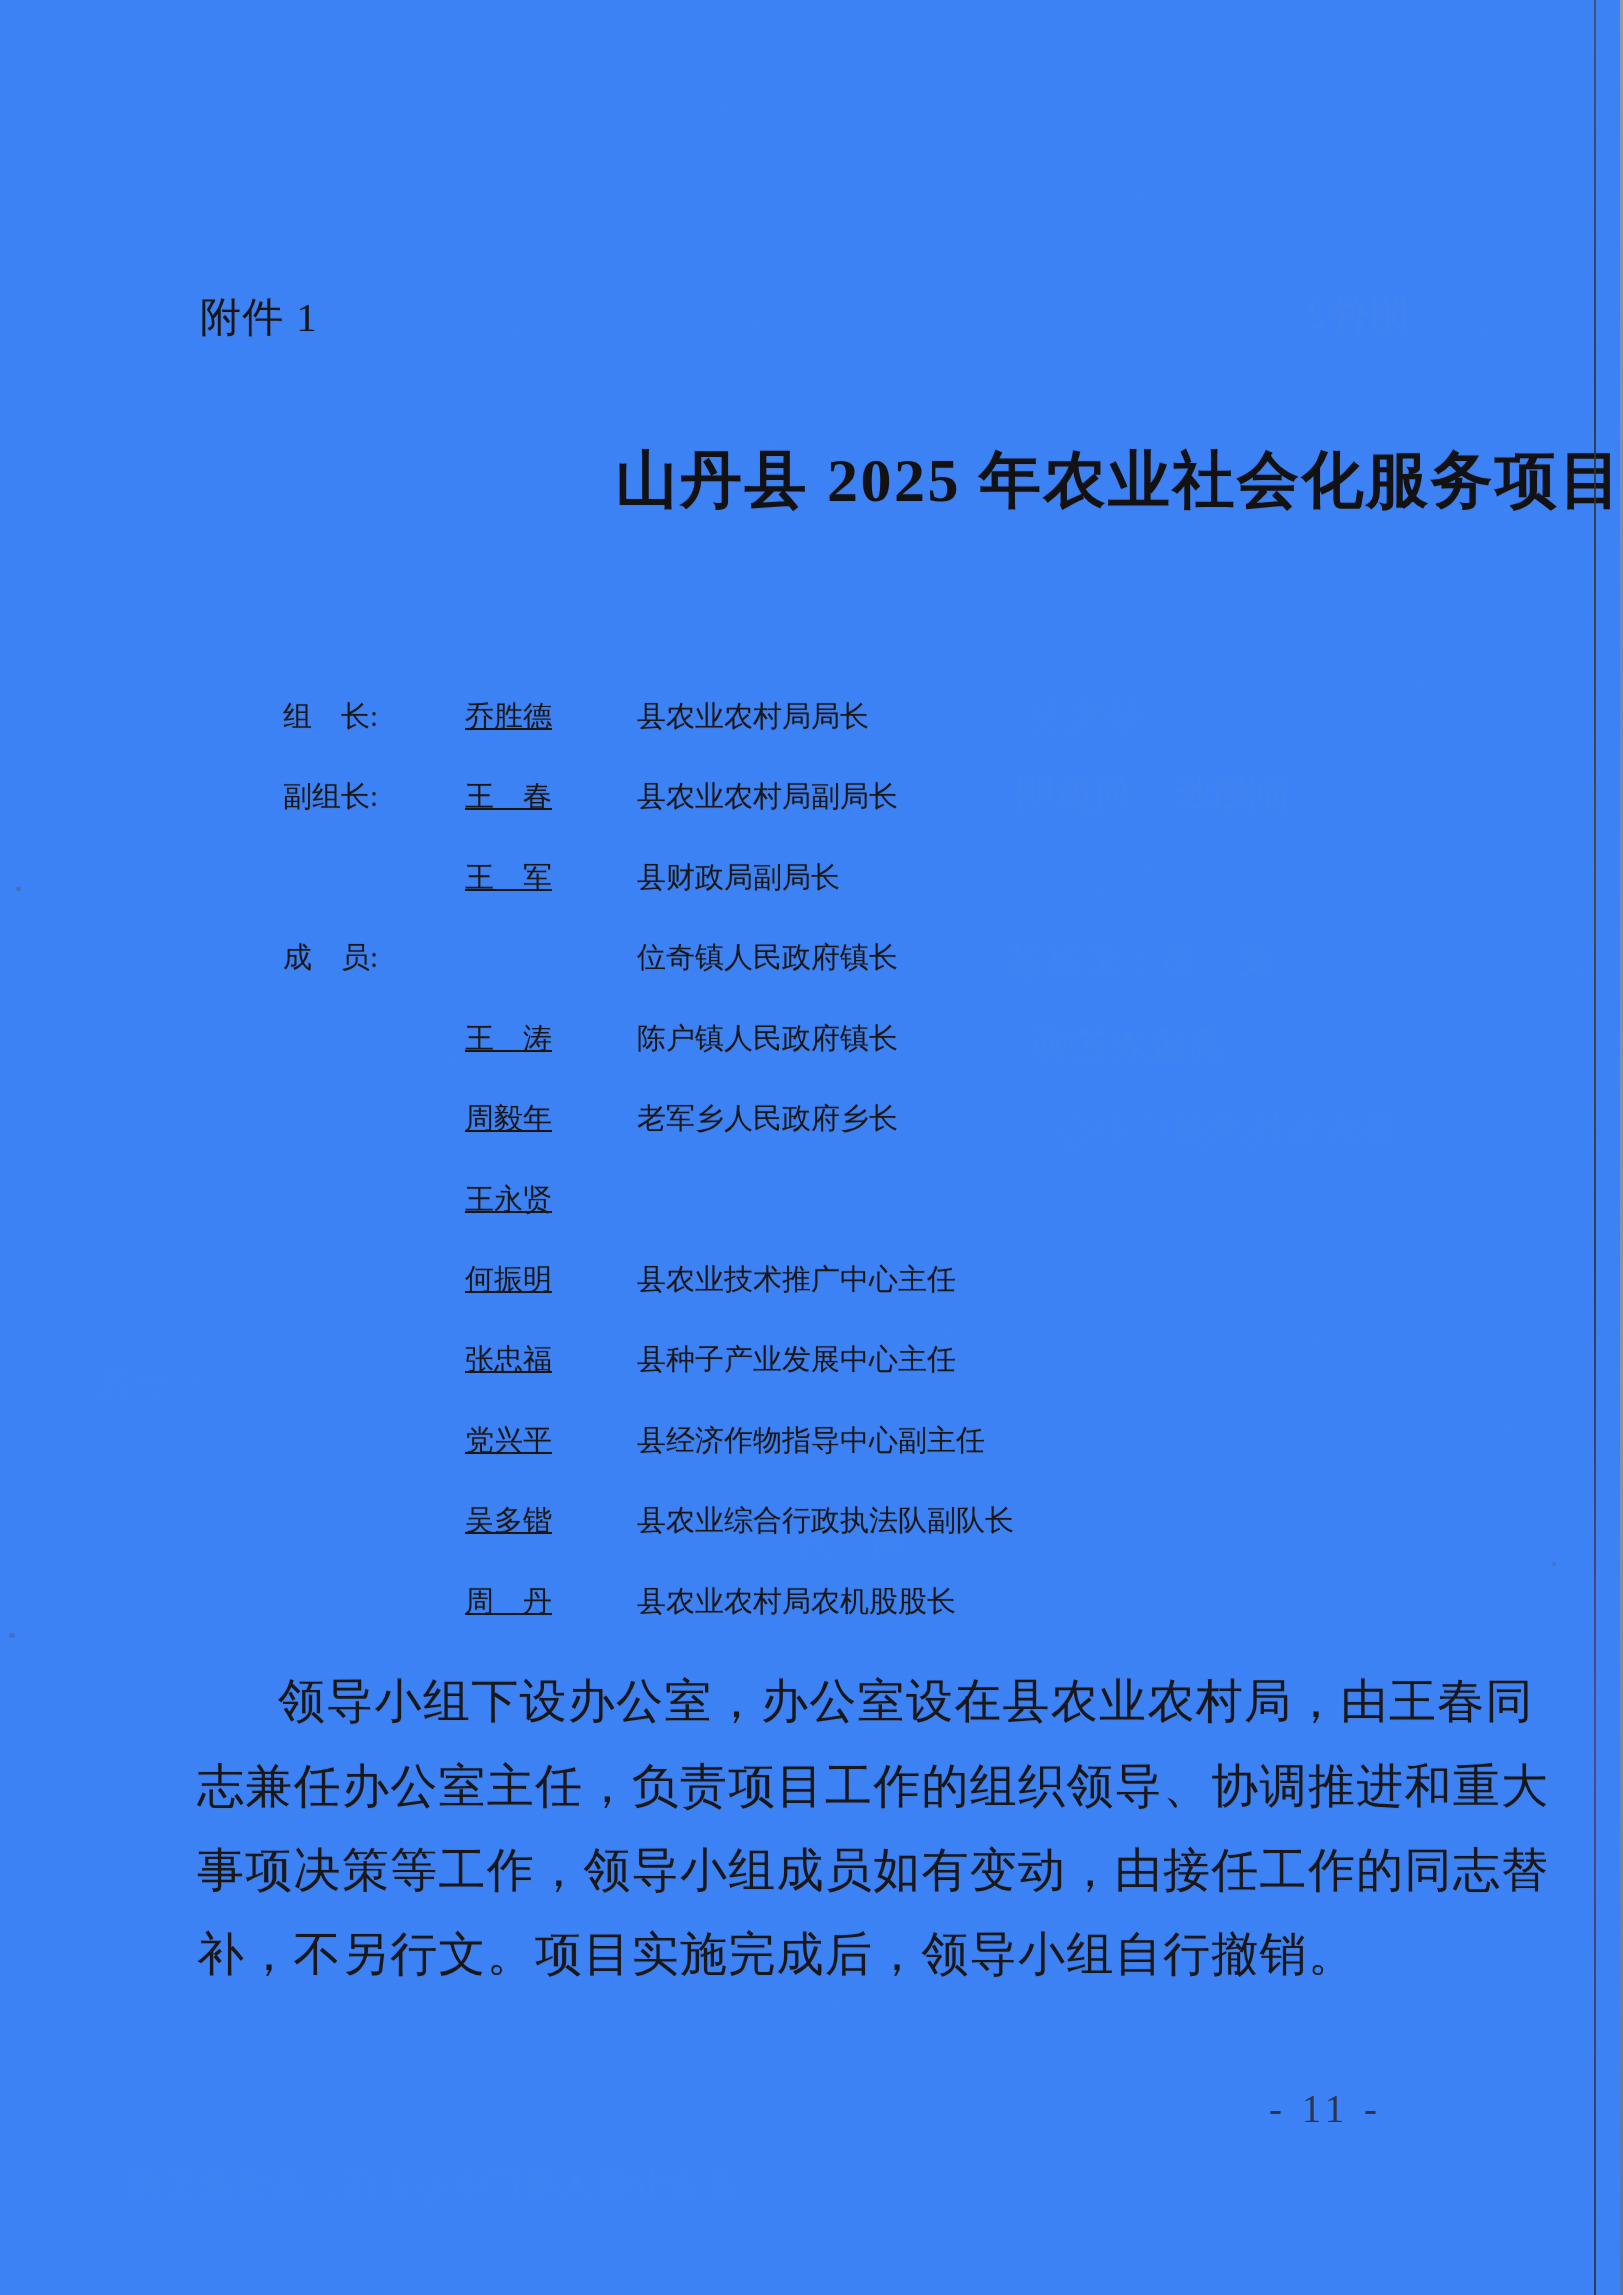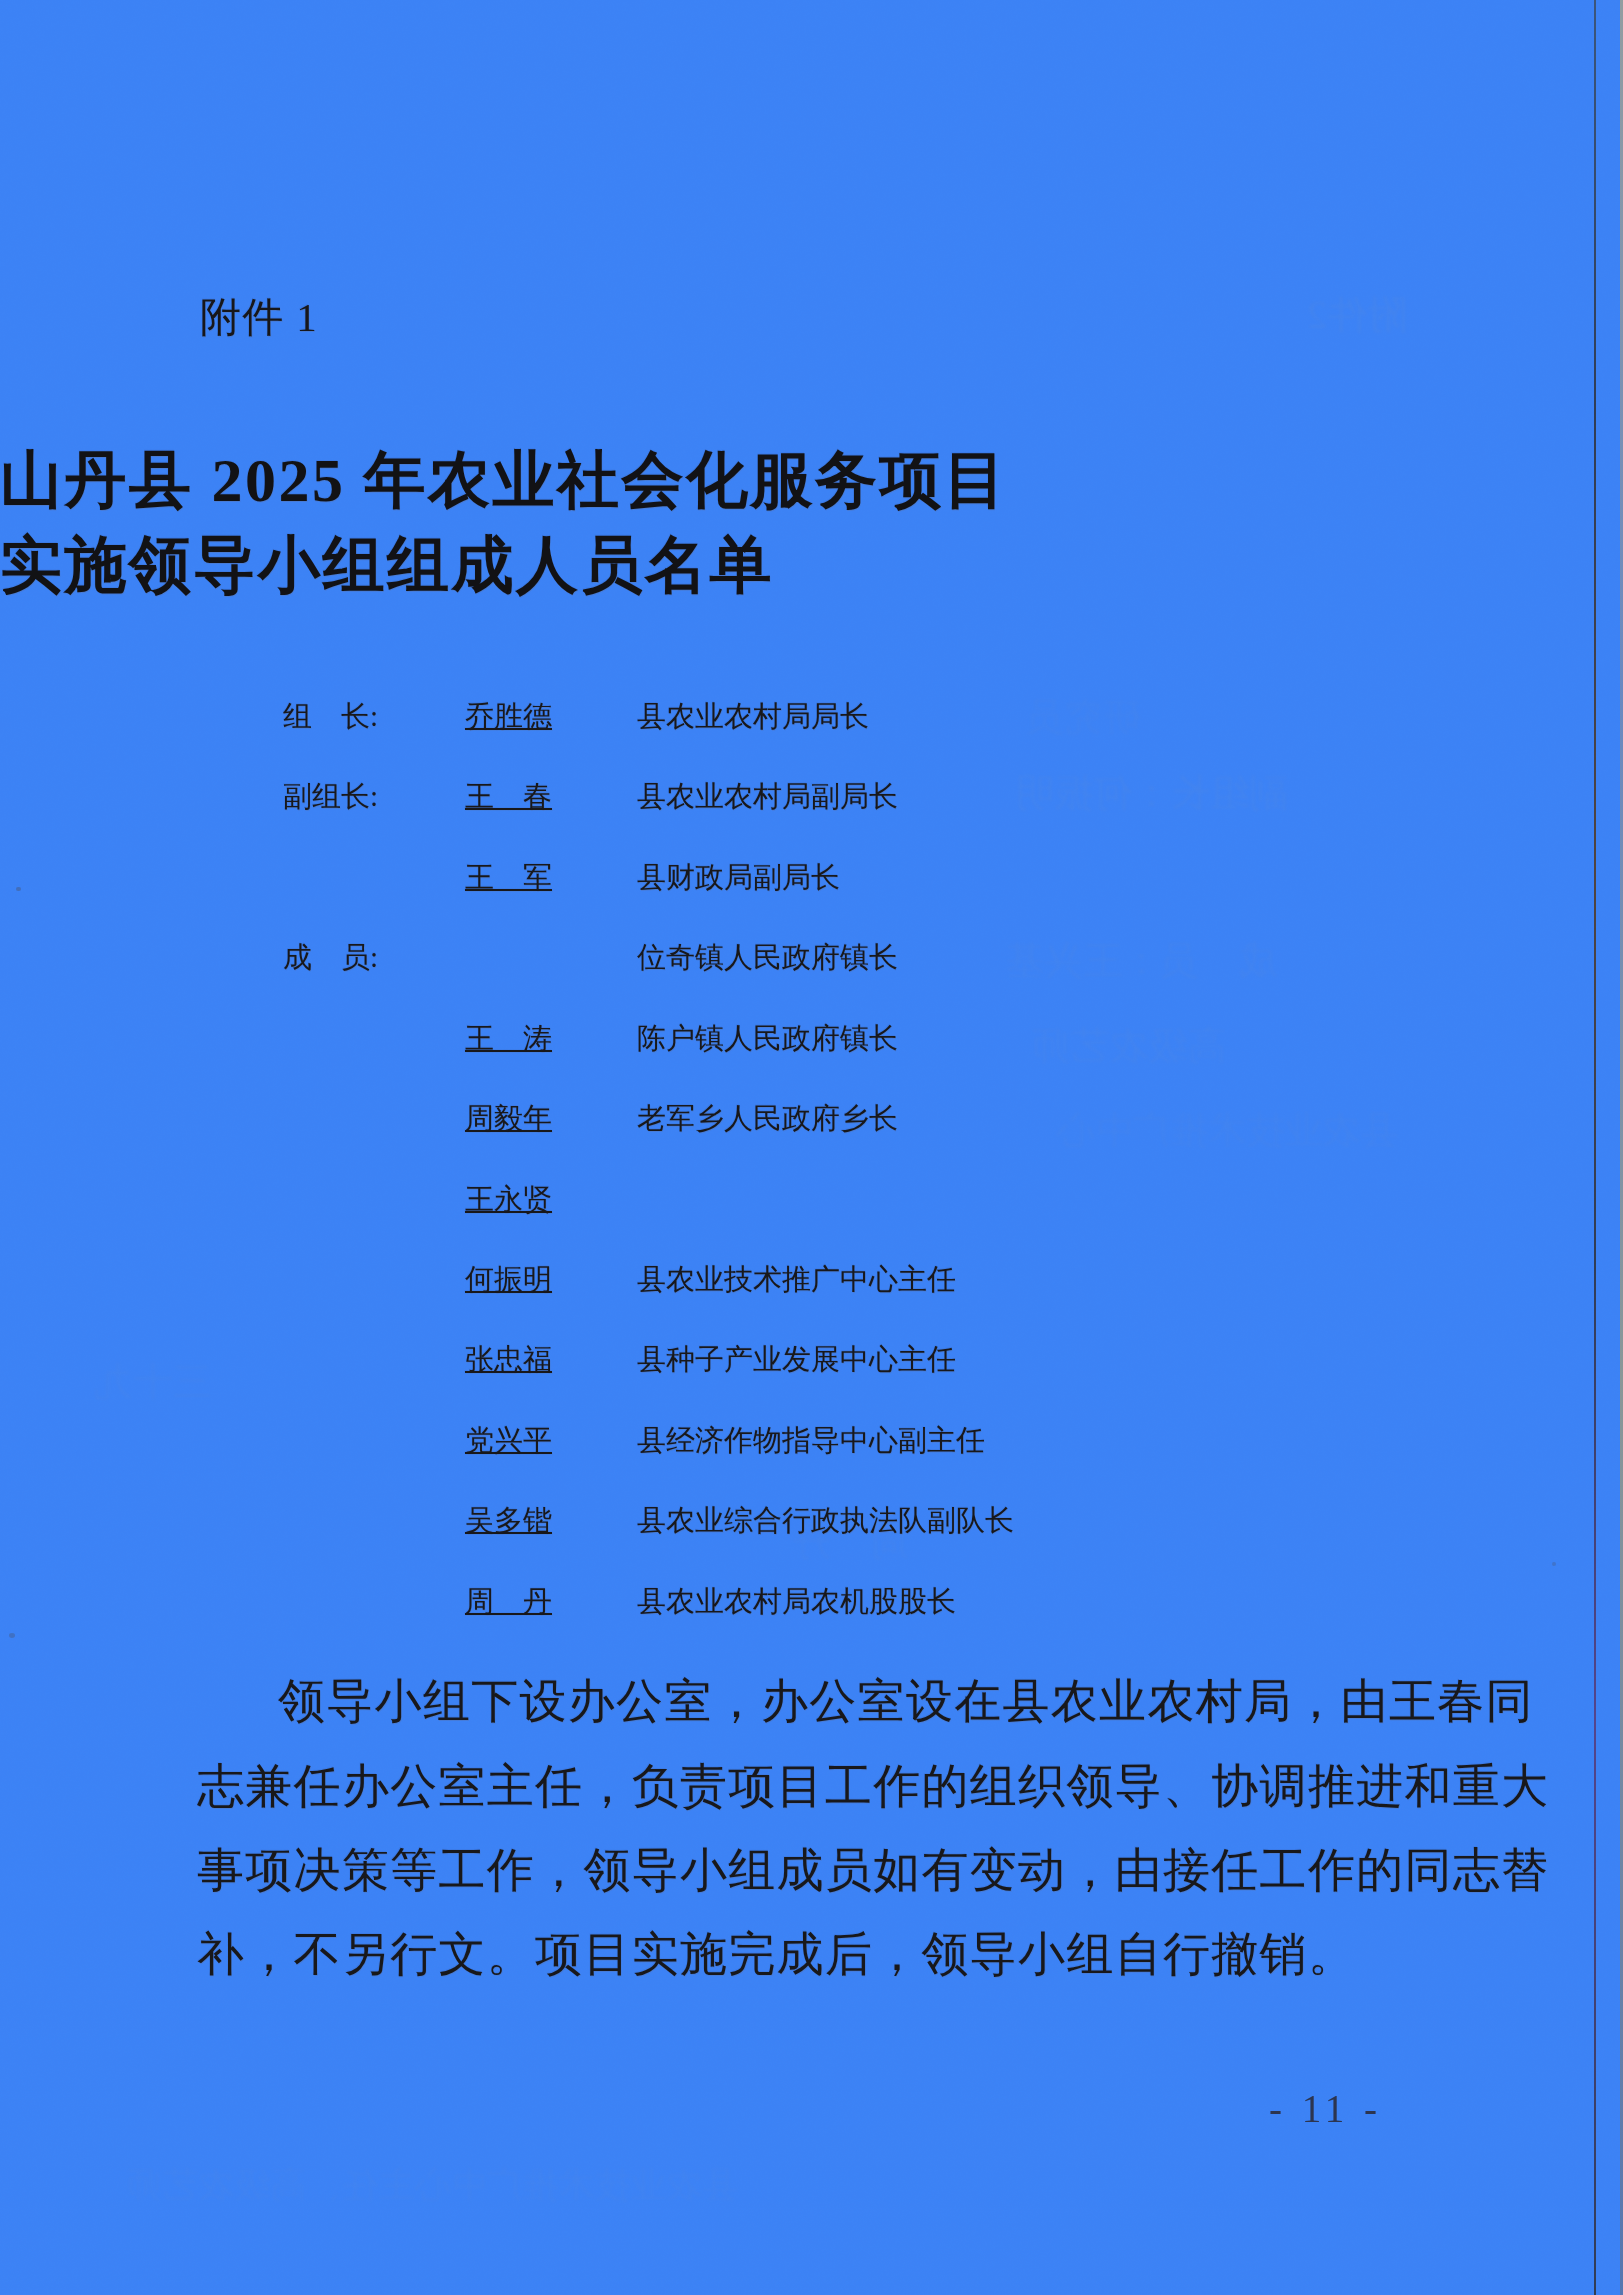--- a/index.html
+++ b/index.html
@@ -13,21 +13,21 @@
   }
   .noise{position:absolute;left:0;top:0;pointer-events:none;opacity:.5;}
   .ink{
     position:absolute;
     color:#17171a;
     text-shadow:0.6px 0.6px 0.6px rgba(130,85,55,.16), -0.6px -0.6px 0.6px rgba(55,80,150,.16);
     white-space:nowrap;
     line-height:1;
   }
   .attachment{left:200px;top:297px;font-size:41px;letter-spacing:1.3px;}
-  .doc-title{width:1624px;text-align:left;font-weight:700;font-size:62px;letter-spacing:2.5px;color:#121215;}
+  .doc-title{width:1624px;text-align:right;font-weight:700;font-size:62px;letter-spacing:2.5px;color:#121215;}
   .doc-title.l1{top:449px;}
   .doc-title.l2{top:534px;}
   .row{position:absolute;left:0;top:0;width:1624px;height:44px;}
   .row span{position:absolute;top:0;font-size:29px;line-height:1;white-space:nowrap;
     color:#18181b;text-shadow:0.6px 0.6px 0.6px rgba(130,85,55,.15), -0.6px -0.6px 0.6px rgba(55,80,150,.15);}
   .cell-label{left:283px;}
   .cell-name{left:465px;text-decoration:underline;}
   .cell-title{left:637px;}
   .pline{position:absolute;left:197px;font-size:47px;line-height:1;letter-spacing:1.3px;white-space:nowrap;
     color:#18181b;text-shadow:0.6px 0.6px 0.6px rgba(130,85,55,.15), -0.6px -0.6px 0.6px rgba(55,80,150,.15);}
@@ -71,21 +71,20 @@
       <div class="ghost" style="left: 1031px; top: 1026px; font-size: 39px; opacity: 0.06;">高级农艺师</div>
       <div class="ghost" style="left: 1056px; top: 1111px; font-size: 38px; opacity: 0.05;">县农业技术推广中心</div>
       <div class="ghost" style="left: 94px; top: 1362px; font-size: 39px; opacity: 0.05;">三十九</div>
       <div class="ghost" style="left: 792px; top: 1522px; font-size: 39px; opacity: 0.05;">周　丹</div>
       <div class="ghost" style="left: 126px; top: 2167px; font-size: 36px; opacity: 0.05;">县农业技术推广中心主任、高级农艺师</div>
     </div>
 
   <div class="ink attachment">附件 1</div>
 
   <div class="ink doc-title l1">山丹县 2025 年农业社会化服务项目</div>
-  <div class="ink doc-title l2">实施领导小组组成人员名单</div>
 
   <div>
       <div class="row" style="top: 702px;">
         <span class="cell-label">组　长:</span>
         <span class="cell-name">乔胜德</span>
         <span class="cell-title">县农业农村局局长</span>
       </div>
       <div class="row" style="top: 782px;">
         <span class="cell-label">副组长:</span>
         <span class="cell-name">王　春</span>

